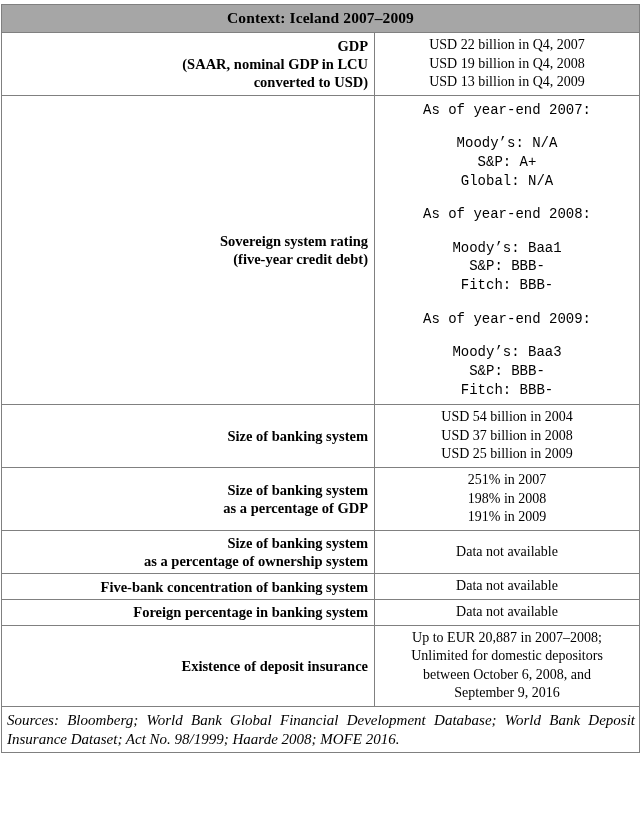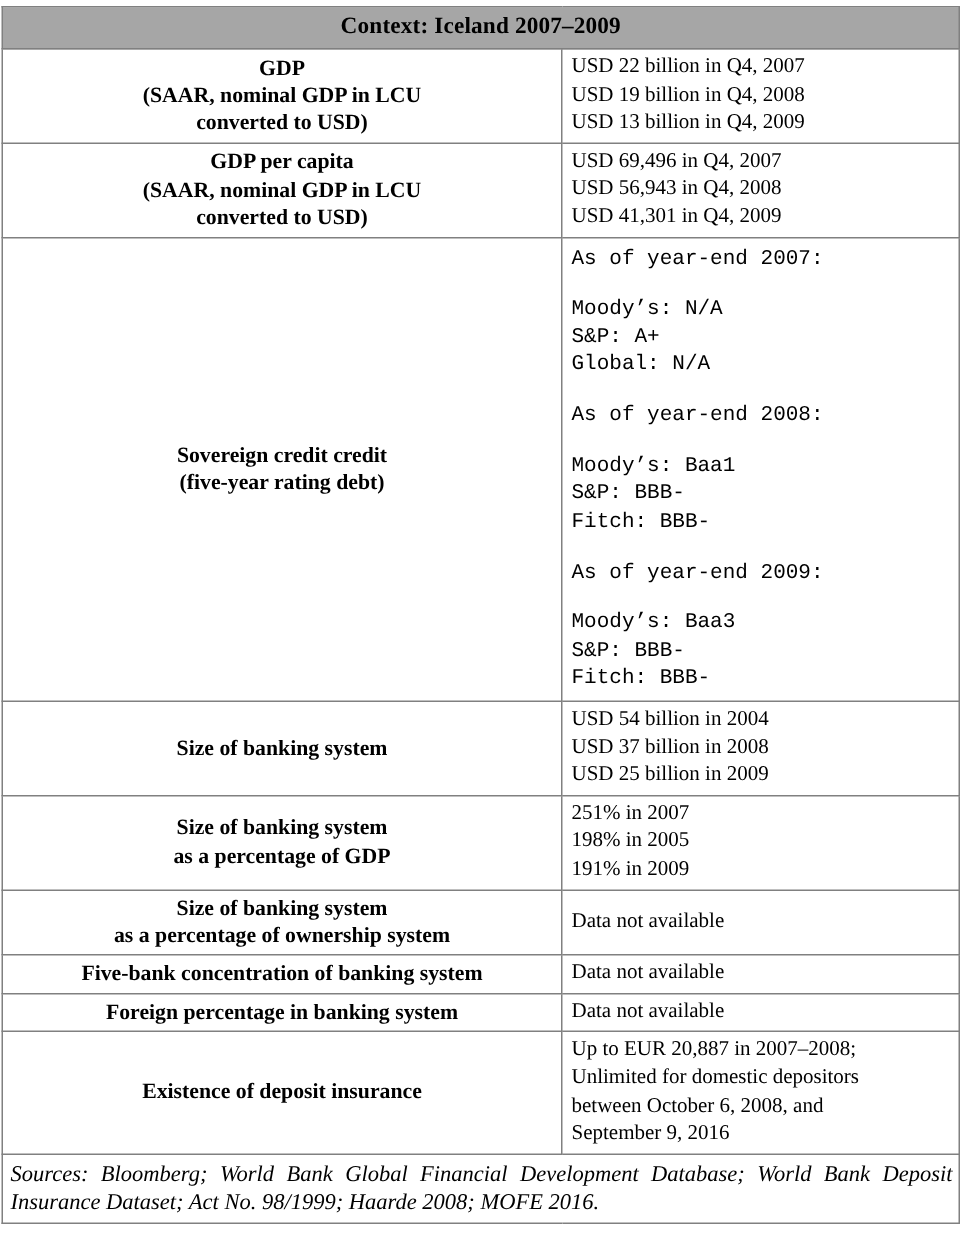--- a/index.html
+++ b/index.html
@@ -40,28 +40,28 @@
     background: #a6a6a6;
     border: 1px solid #808080;
     text-align: center;
     font-weight: bold;
     font-size: 15.5px;
     padding: 4px 6px 5px 6px;
     letter-spacing: 0.1px;
   }
 
   td.label-cell {
-    text-align: center;
+    text-align: right;
     font-weight: bold;
     font-size: 14.5px;
     line-height: 1.26;
   }
 
   td.value-cell {
-    text-align: left;
+    text-align: center;
     font-weight: normal;
     font-size: 14px;
     line-height: 1.33;
   }
 
   td.value-cell .line { display: block; }
   td.label-cell .line { display: block; }
 
   td.value-cell .spacer {
     display: block;
@@ -104,36 +104,24 @@
             <span class="line">GDP</span>
             <span class="line">(SAAR, nominal GDP in LCU</span>
             <span class="line">converted to USD)</span>
           </td>
           <td class="value-cell">
             <span class="line">USD 22 billion in Q4, 2007</span>
             <span class="line">USD 19 billion in Q4, 2008</span>
             <span class="line">USD 13 billion in Q4, 2009</span>
           </td>
         </tr>
-        <tr class="data-row">
-          <td class="label-cell">
-            <span class="line">GDP per capita</span>
-            <span class="line">(SAAR, nominal GDP in LCU</span>
-            <span class="line">converted to USD)</span>
-          </td>
-          <td class="value-cell">
-            <span class="line">USD 69,496 in Q4, 2007</span>
-            <span class="line">USD 56,943 in Q4, 2008</span>
-            <span class="line">USD 41,301 in Q4, 2009</span>
-          </td>
-        </tr>
         <tr class="data-row rating-row">
           <td class="label-cell">
-            <span class="line">Sovereign credit credit</span>
-            <span class="line">(five-year rating debt)</span>
+            <span class="line">Sovereign system rating</span>
+            <span class="line">(five-year credit debt)</span>
           </td>
           <td class="value-cell">
             <span class="line">As of year-end 2007:</span>
             <span class="spacer"></span>
             <span class="line">Moody’s: N/A</span>
             <span class="line">S&amp;P: A+</span>
             <span class="line">Global: N/A</span>
             <span class="spacer"></span>
             <span class="line">As of year-end 2008:</span>
             <span class="spacer"></span>
@@ -158,21 +146,21 @@
             <span class="line">USD 25 billion in 2009</span>
           </td>
         </tr>
         <tr class="data-row">
           <td class="label-cell">
             <span class="line">Size of banking system</span>
             <span class="line">as a percentage of GDP</span>
           </td>
           <td class="value-cell">
             <span class="line">251% in 2007</span>
-            <span class="line">198% in 2005</span>
+            <span class="line">198% in 2008</span>
             <span class="line">191% in 2009</span>
           </td>
         </tr>
         <tr class="data-row">
           <td class="label-cell">
             <span class="line">Size of banking system</span>
             <span class="line">as a percentage of ownership system</span>
           </td>
           <td class="value-cell">
             <span class="line">Data not available</span>

